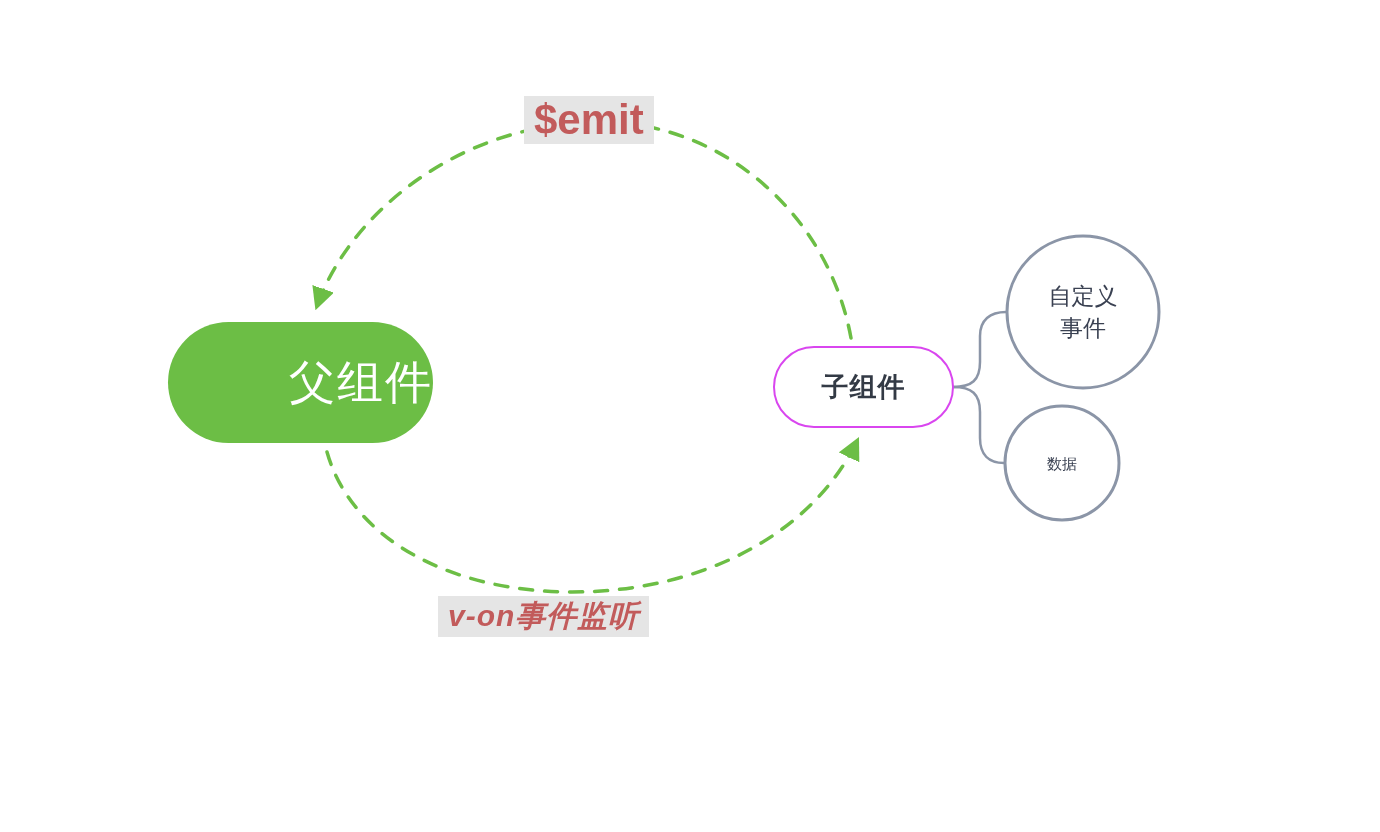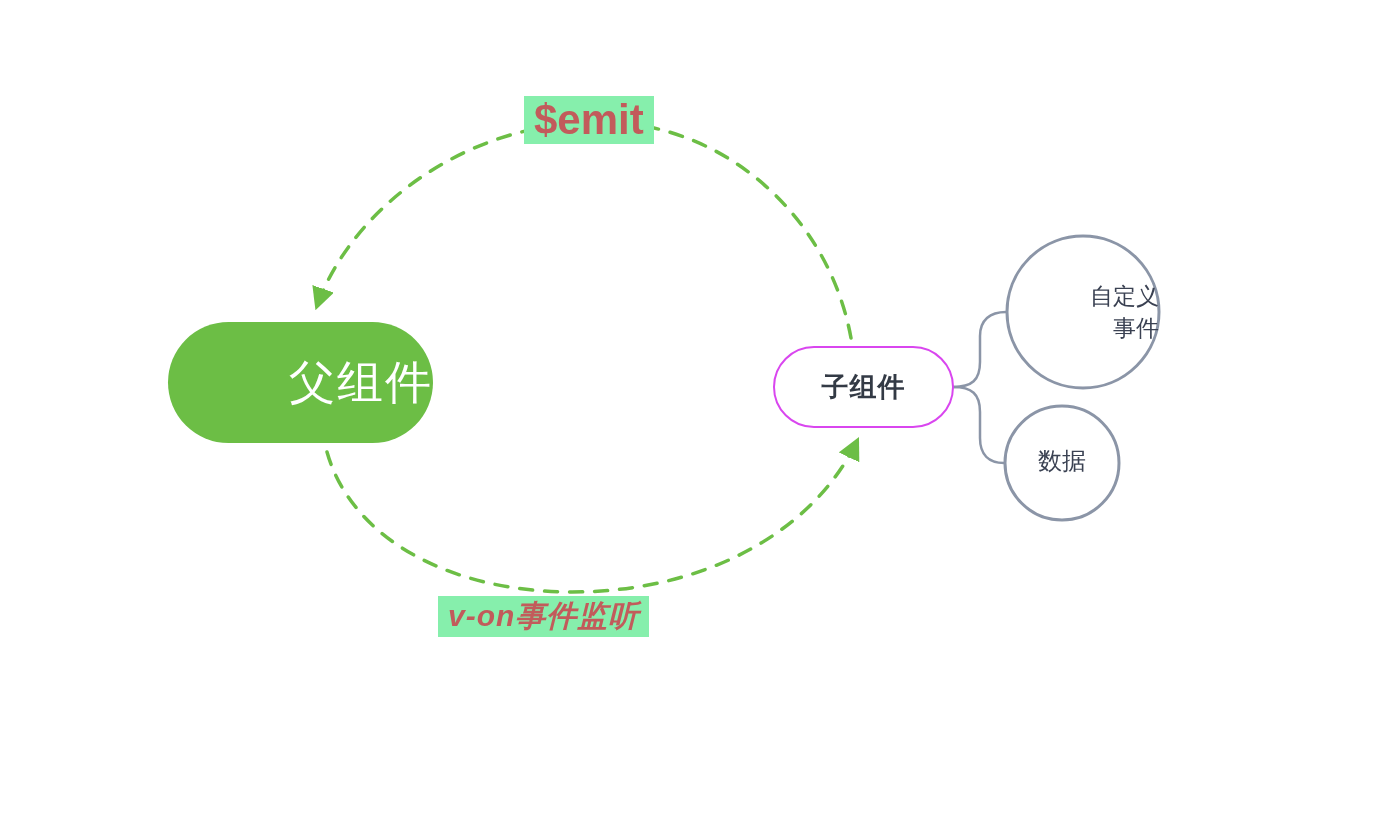--- a/index.html
+++ b/index.html
@@ -65,36 +65,34 @@
     text-align: center;
     color: #3a4152;
     line-height: 1.4;
   }
   .circle-label.big {
     left: 1007px;
     top: 236px;
     width: 152px;
     height: 152px;
     font-size: 23px;
-    align-items: flex-end;
   }
   .circle-label.small {
     left: 1005px;
     top: 406px;
     width: 114px;
     height: 114px;
-    font-size: 24px;
-    font-family: Liberation Mono, monospace;
+    font-size: 15px;
   }
   
   .edge-label {
     position: absolute;
     color: #C25B5B;
     font-weight: 700;
-    background: #86efac;
+    background: #e5e5e5;
     padding: 0 10px;
     white-space: nowrap;
   }
   .emit-label {
     left: 524px;
     top: 96px;
     font-size: 42px;
   }
   .von-label {
     left: 438px;

